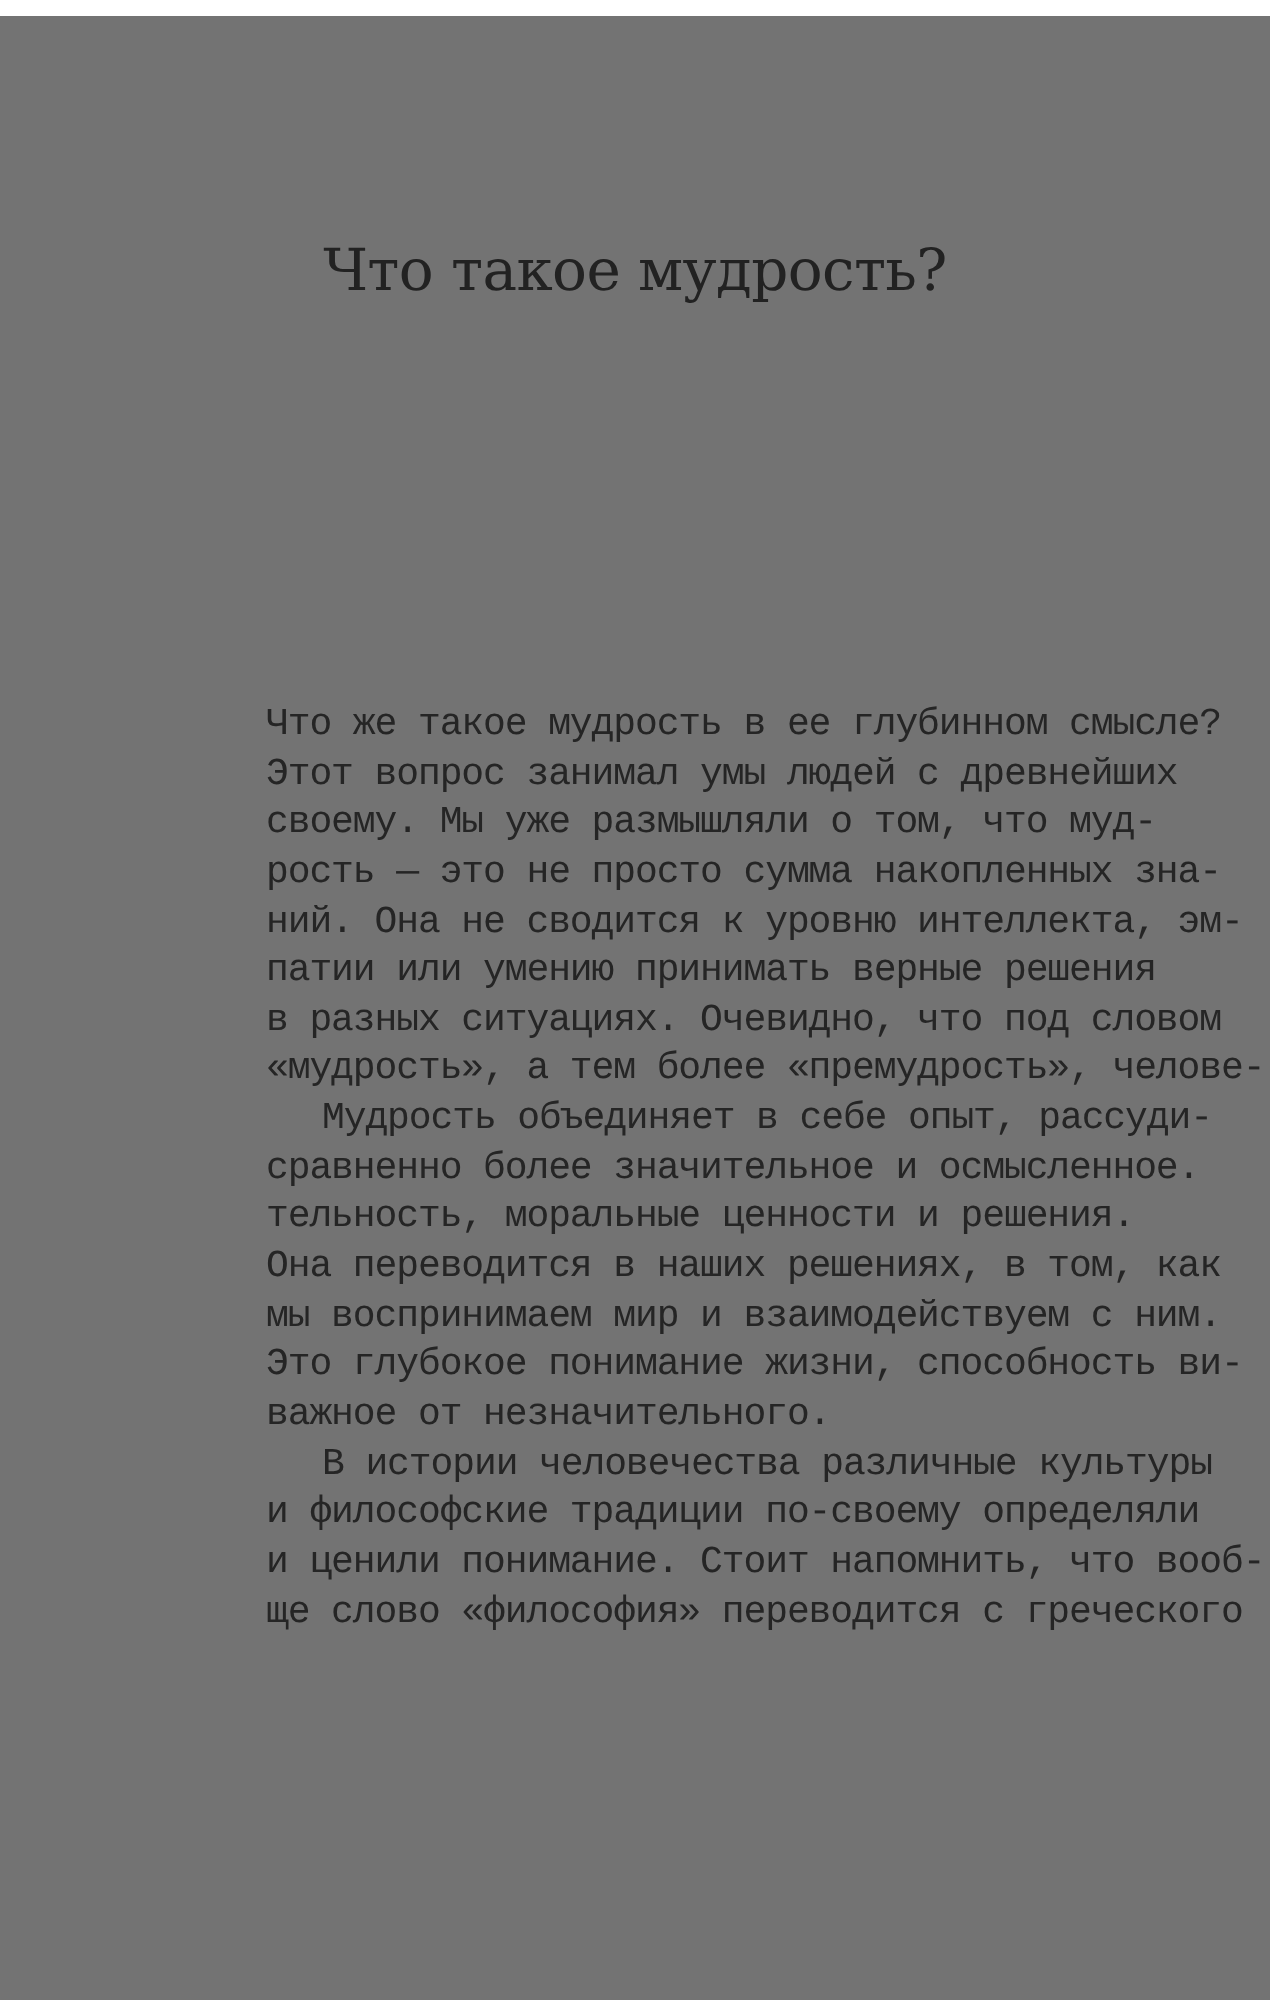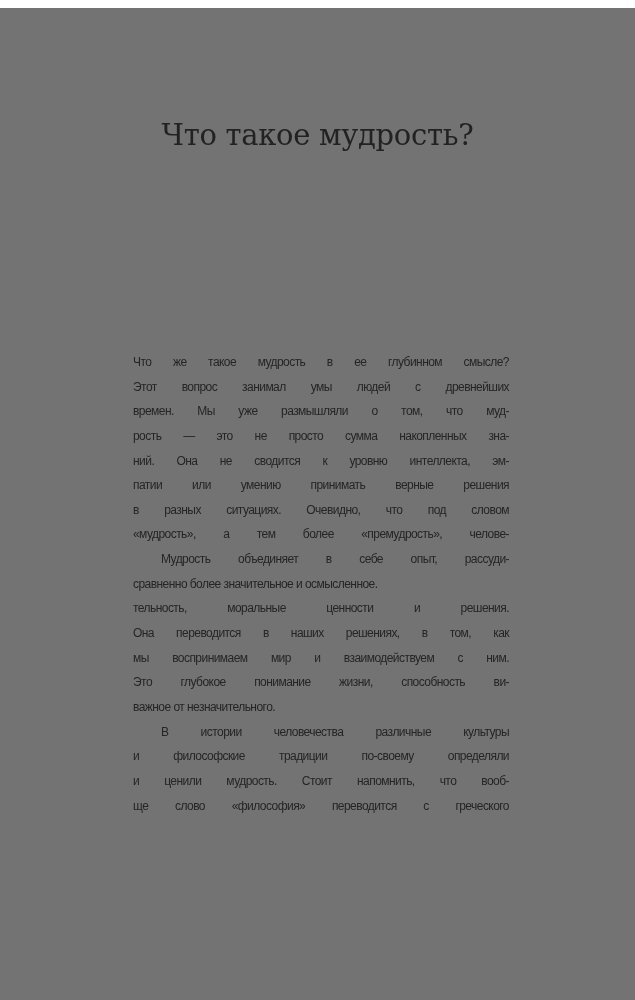--- a/index.html
+++ b/index.html
@@ -6,50 +6,50 @@
   body { width: 635px; height: 1000px; position: relative; overflow: hidden; }
   .page { position: absolute; left: 0; top: 8px; width: 635px; height: 1000px; background: #737373; }
   .title {
     position: absolute; left: 0; width: 635px; top: 110px;
     text-align: center;
     font-family: "DejaVu Serif", "Liberation Serif", serif;
     font-size: 29px; color: #222; letter-spacing: -0.3px;
   }
   .body-text {
     position: absolute; left: 133px; top: 342px; width: 376px;
-    font-family: Liberation Sans, sans-serif;
-    font-size: 12px; line-height: 24.65px; color: #252525;
+    font-family: Liberation Mono, monospace;
+    font-size: 19px; line-height: 24.65px; color: #252525;
   }
   .line { display: block; white-space: nowrap; text-align: justify; text-align-last: justify; height: 24.65px; overflow: visible; letter-spacing: -0.55px; }
   .line.last { text-align-last: left; }
   .line.indent { padding-left: 28px; }
 </style>
 </head>
 <body>
 
 <div class="page">
   <div class="title">Что такое мудрость?</div>
 
   <div class="body-text">
 
     <span class="line">Что же такое мудрость в ее глубинном смысле?</span>
     <span class="line">Этот вопрос занимал умы людей с древнейших</span>
-    <span class="line">времен. Мы уже размышляли о том, что муд-</span>
+    <span class="line">своему. Мы уже размышляли о том, что муд-</span>
     <span class="line">рость — это не просто сумма накопленных зна-</span>
     <span class="line">ний. Она не сводится к уровню интеллекта, эм-</span>
     <span class="line">патии или умению принимать верные решения</span>
     <span class="line">в разных ситуациях. Очевидно, что под словом</span>
     <span class="line">«мудрость», а тем более «премудрость», челове-</span>
     <span class="line indent">Мудрость объединяет в себе опыт, рассуди-</span>
 
     <span class="line last">сравненно более значительное и осмысленное.</span>
     <span class="line">тельность, моральные ценности и решения.</span>
     <span class="line">Она переводится в наших решениях, в том, как</span>
     <span class="line">мы воспринимаем мир и взаимодействуем с ним.</span>
     <span class="line">Это глубокое понимание жизни, способность ви-</span>
     <span class="line last">важное от незначительного.</span>
 
     <span class="line indent">В истории человечества различные культуры</span>
     <span class="line">и философские традиции по-своему определяли</span>
-    <span class="line">и ценили мудрость. Стоит напомнить, что вооб-</span>
+    <span class="line">и ценили понимание. Стоит напомнить, что вооб-</span>
     <span class="line">ще слово «философия» переводится с греческого</span>
   </div>
 </div>
 
 </body></html>

